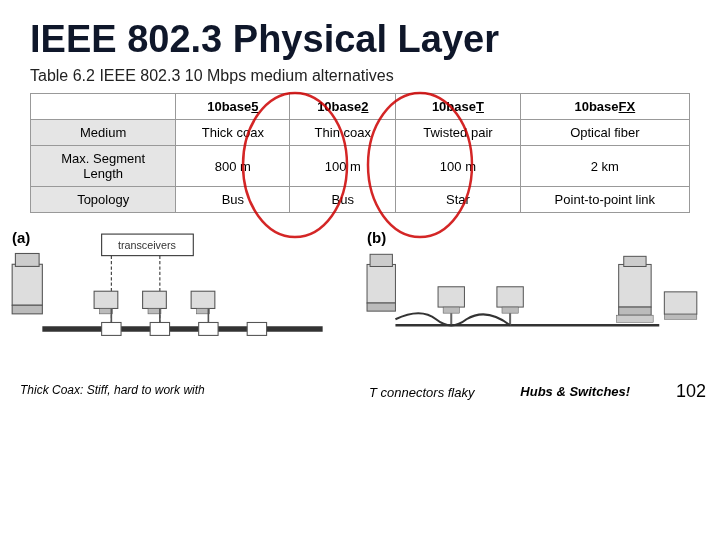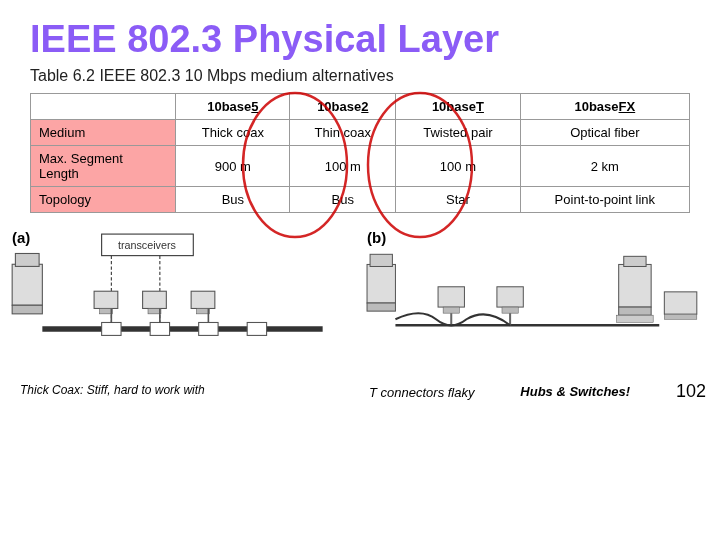--- a/index.html
+++ b/index.html
@@ -9,21 +9,21 @@
       background: #fff;
       font-family: Arial, sans-serif;
       overflow: hidden;
       position: relative;
     }
 
     .page-title {
       font-size: 38px;
       font-weight: bold;
       padding: 18px 30px 6px 30px;
-      color: #8b5cf6;
+      color: #0f172a;
     }
 
     .subtitle {
       font-size: 16px;
       padding: 0 30px 8px 30px;
       color: #222;
     }
 
     .table-wrapper {
       padding: 0 30px;
@@ -36,23 +36,23 @@
       font-size: 13px;
     }
 
     table th, table td {
       border: 1px solid #999;
       padding: 5px 8px;
       text-align: center;
     }
 
     table td.row-label {
-      text-align: left;
+      text-align: center;
       font-weight: normal;
-      background: #fca5a5;
+      background: #e5e5e5;
     }
 
     table th {
       background: #fff;
       font-weight: bold;
     }
 
     .bottom-section {
       display: flex;
       padding: 10px 10px 0 10px;
@@ -114,21 +114,21 @@
     <tbody>
       <tr>
         <td class="row-label">Medium</td>
         <td>Thick coax</td>
         <td>Thin coax</td>
         <td>Twisted pair</td>
         <td>Optical fiber</td>
       </tr>
       <tr>
         <td class="row-label">Max. Segment<br>Length</td>
-        <td>900 m</td>
+        <td>800 m</td>
         <td>100 m</td>
         <td>100 m</td>
         <td>2 km</td>
       </tr>
       <tr>
         <td class="row-label">Topology</td>
         <td>Bus</td>
         <td>Bus</td>
         <td>Star</td>
         <td>Point-to-point link</td>

